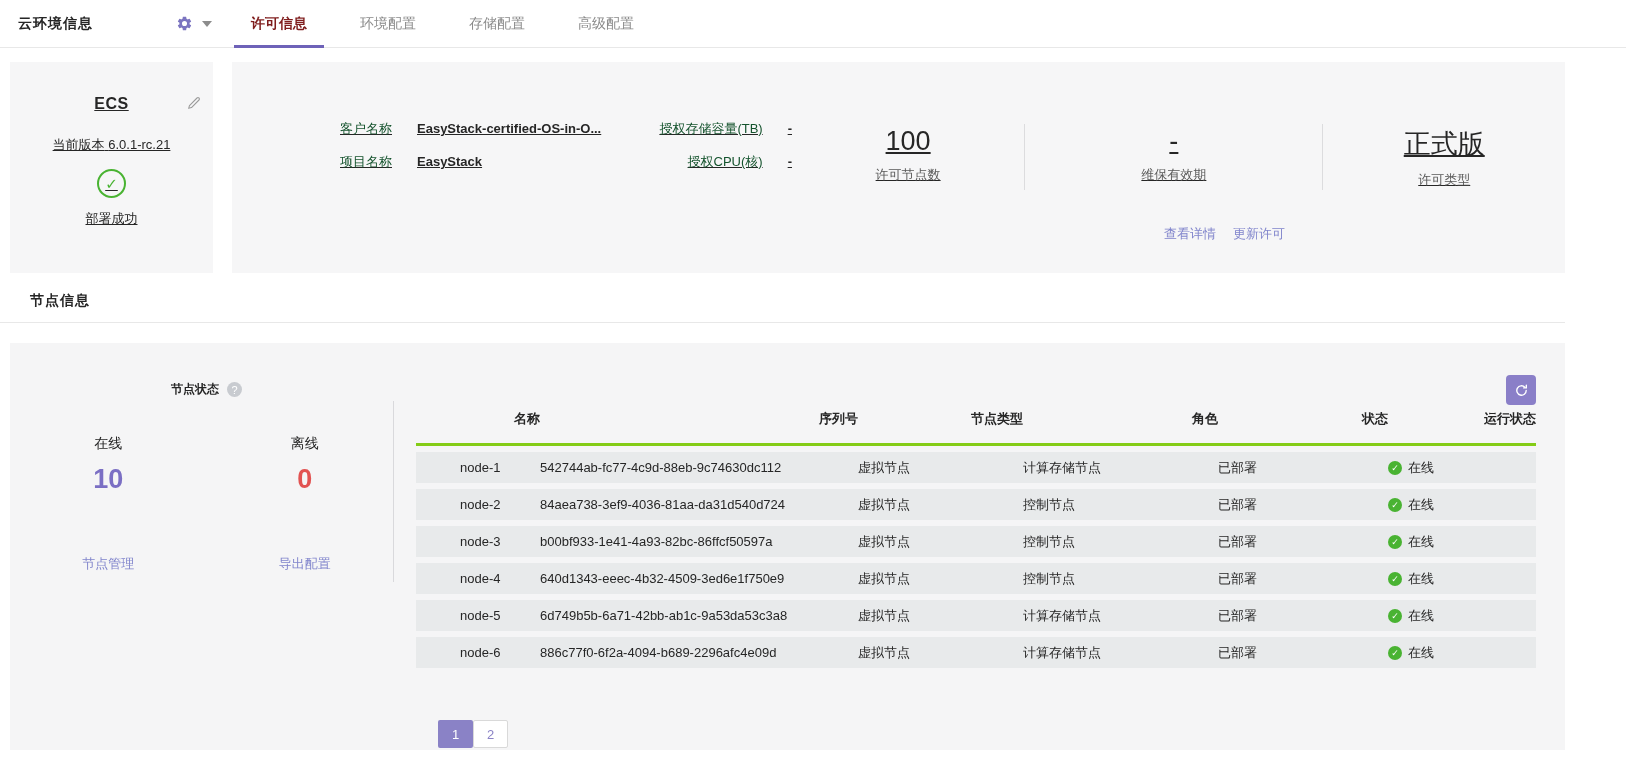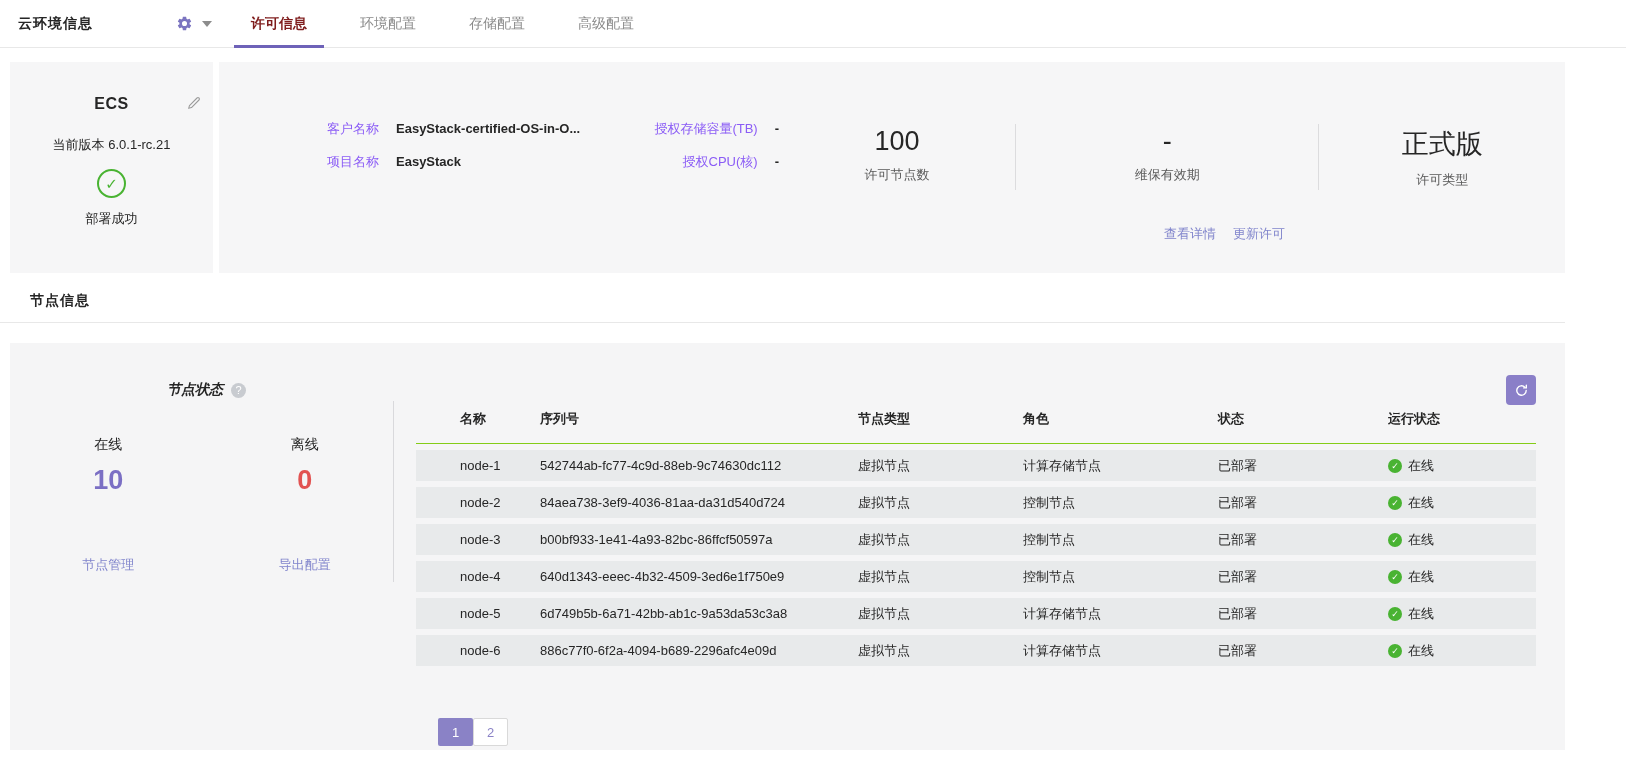--- a/index.html
+++ b/index.html
@@ -17,77 +17,77 @@
   .gear-icon svg { width:17px; height:17px; display:block; }
   .caret-down { width:0; height:0; border-left:5px solid transparent; border-right:5px solid transparent; border-top:6px solid #8c8c8c; cursor:pointer; }
 
   .tabs { display:flex; margin-left:4px; }
   .tab { padding:0 17px; display:flex; align-items:center; font-size:14px; color:#8a8a8a;
          margin-right:19px; cursor:pointer; position:relative; }
   .tab.active { color:#7f1d1d; font-weight:bold; }
   .tab.active::after { content:""; position:absolute; left:0; right:0; bottom:-1px; height:3px; background:#6e62b8; }
 
   
-  .row1 { display:flex; margin:14px 61px 0 10px; gap:6px; }
+  .row1 { display:flex; margin:14px 61px 0 10px; gap:19px;text-decoration:underline; }
   .ecs-card { width:203px; height:211px; background:#f6f6f7; text-align:center; padding-top:33px; position:relative; flex:none; }
   .ecs-title { font-size:16px; font-weight:bold; letter-spacing:0.5px; }
   .edit-icon { position:absolute; top:33px; right:11px; cursor:pointer; }
   .edit-icon svg { width:16px; height:16px; display:block; }
   .ecs-version { margin-top:23px; font-size:13px; }
   .check-circle { width:29px; height:29px; border:2px solid #49b332; border-radius:50%;
                   margin:15px auto 0; display:flex; align-items:center; justify-content:center;
                   color:#49b332; font-size:15px; font-weight:bold; }
   .ecs-status { margin-top:12px; font-size:13px; }
 
   .license-panel { flex:1; height:211px; background:#f6f6f7; position:relative; display:flex; padding-top:58px; }
   .lic-fields { padding-left:108px; width:560px; flex:none; }
   .lic-row { display:flex; margin-bottom:15px; }
   .fgroup-a { width:265px; display:flex; align-items:baseline; }
   .fgroup-b { flex:1; display:flex; align-items:baseline; justify-content:flex-end; }
-  .flabel { color:#8b5cf6; font-size:13px; white-space:nowrap; }
-  .fvalue { font-weight:bold; font-size:13px; margin-left:17px; white-space:nowrap; }
+  .flabel { color:#14532d; font-size:13px; white-space:nowrap; }
+  .fvalue { font-weight:bold; font-size:13px; margin-left:25px; white-space:nowrap; }
 
   .lic-stats { flex:1; display:flex; margin-top:0; height:80px; }
   .stat { text-align:center; padding-top:6px; }
   .stat-1 { flex:1; } .stat-2 { flex:1.28; } .stat-3 { flex:1.04; }
   .stat-value { font-size:27px; color:#262626; }
   .stat-label { font-size:13px; color:#595959; margin-top:9px; }
   .stat-divider { width:1px; background:#dcdcde; height:66px; margin-top:4px; }
 
   .lic-links { position:absolute; right:280px; bottom:30px; display:flex; gap:17px; }
   .link { color:#8185cc; font-size:13px; cursor:pointer; white-space:nowrap; }
 
   
   .section-header { margin:19px 61px 0 0; padding:0 0 12px 30px; font-size:14px; font-weight:bold;
                     border-bottom:1px solid #e8e8e8; letter-spacing:1px; }
 
   .node-panel { margin:20px 61px 0 10px; height:407px; background:#f5f5f6; display:flex; position:relative; }
 
   .status-area { width:393px; flex:none; position:relative; padding-top:38px; }
   .status-title-row { display:flex; align-items:center; justify-content:center; gap:8px; }
-  .status-title { font-size:14px; font-weight:bold;font-style:italic; }
+  .status-title { font-size:12px; font-weight:bold; }
   .help-icon { width:15px; height:15px; border-radius:50%; background:#c8cbd0; color:#fff; font-size:11px;
                display:flex; align-items:center; justify-content:center; cursor:pointer; }
   .status-cols { display:flex; margin-top:37px; }
   .status-col { width:50%; text-align:center; }
   .scol-label { font-size:14px; }
   .scol-value { font-size:27px; font-weight:bold; margin-top:11px; }
   .scol-value.online { color:#7b6fc4; }
   .scol-value.offline { color:#e25352; }
   .scol-link { margin-top:60px; font-size:13px; color:#8185cc; cursor:pointer; }
   .status-divider { position:absolute; right:9px; top:58px; height:181px; width:1px; background:#d9d9dc; }
 
   .table-area { flex:1; padding:0 29px 0 13px; position:relative; }
   .refresh-btn { position:absolute; top:32px; right:29px; width:30px; height:30px; background:#8a7fc8;
                  border:none; border-radius:4px; display:flex; align-items:center; justify-content:center; cursor:pointer; }
   .refresh-btn svg { width:15px; height:15px; display:block; }
 
   .ntable { margin-top:67px; }
   .ntable-header, .ntable-row { display:grid; grid-template-columns:124px 318px 165px 195px 170px 1fr; align-items:center; }
-  .ntable-header { font-size:13px; font-weight:bold; padding-bottom:15px; border-bottom:1px solid #84cc16; }
+  .ntable-header { font-size:13px; font-weight:bold; padding-bottom:15px; border-bottom:3px solid #84cc16;text-align:right; }
   .ntable-header > div:first-child, .ntable-row > div:first-child { padding-left:44px; }
   .ntable-row { height:31px; margin-top:6px; background:#e8eaeb; font-size:13px; }
   .ntable-row:first-of-type { margin-top:7px; }
   .status-cell { display:flex; align-items:center; gap:6px; }
   .status-dot { width:14px; height:14px; border-radius:50%; background:#49b332; color:#fff; font-size:9px;
                 display:flex; align-items:center; justify-content:center; flex:none; }
   .status-dot::after { content:"✓"; }
 
   .pagination { display:flex; margin:52px 0 0 22px; }
   .page-btn { min-width:35px; height:28px; display:flex; align-items:center; justify-content:center;

